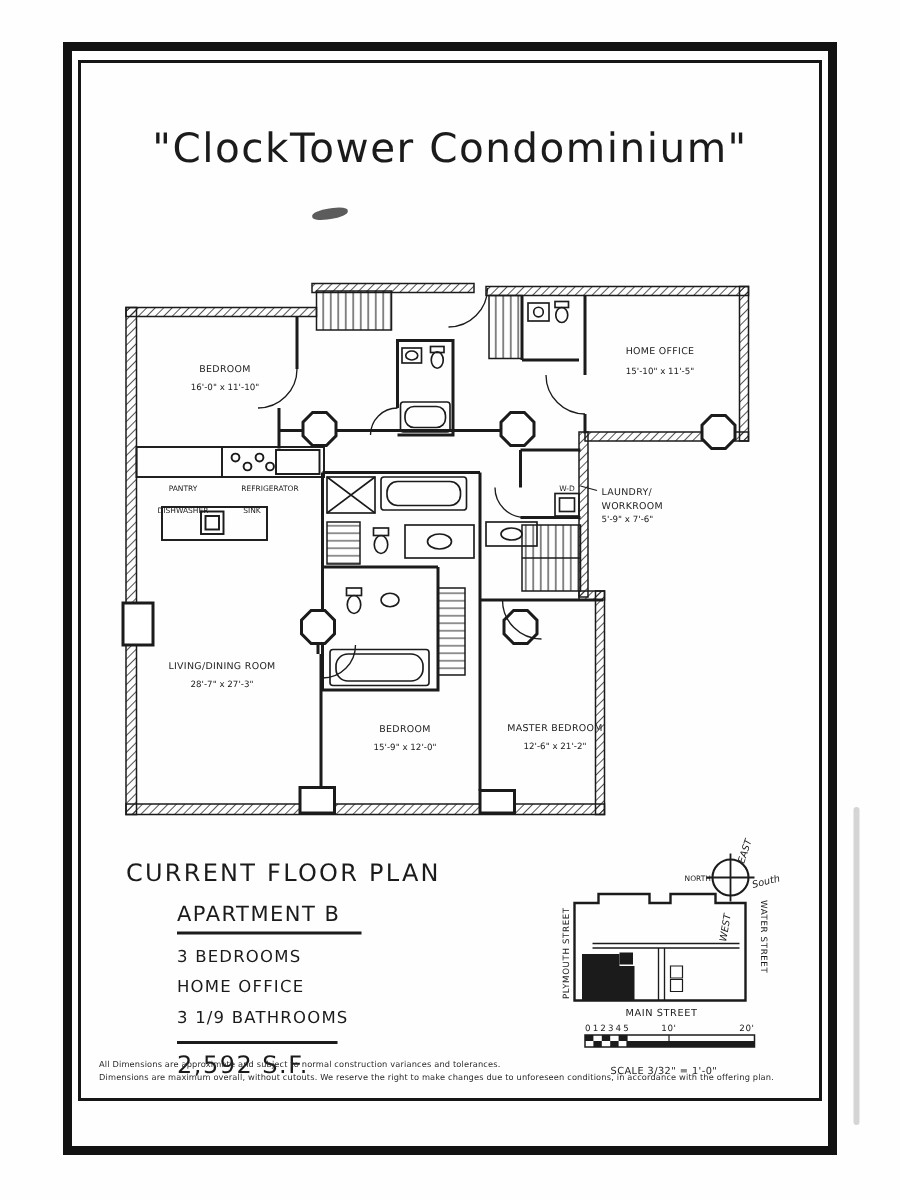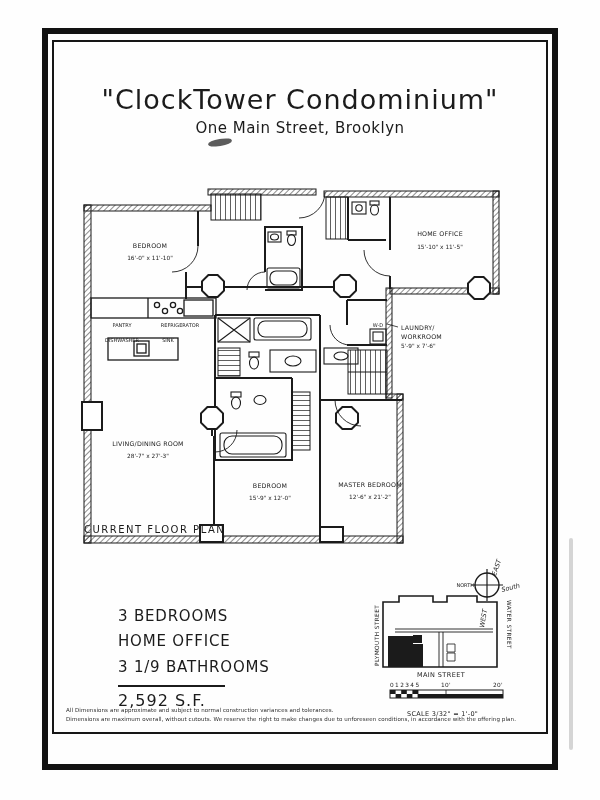--- a/index.html
+++ b/index.html
@@ -10,25 +10,25 @@
        box-sizing:border-box;border:6px solid #121212;}
   .frame-inner{position:absolute;left:52px;top:40px;width:496px;height:694px;
        box-sizing:border-box;border:2px solid #161616;}
   .title{position:absolute;top:84px;left:0;width:600px;text-align:center;
        font-size:27px;letter-spacing:1px;white-space:nowrap;}
   .subtitle{position:absolute;top:119px;left:0;width:600px;text-align:center;
        font-size:15px;letter-spacing:.5px;}
   .smudge{position:absolute;left:208px;top:139px;width:24px;height:7px;background:#333;
        border-radius:50% 40% 50% 40%;opacity:.8;transform:rotate(-8deg);}
   .plan{position:absolute;left:68px;top:178px;width:450px;height:375px;}
-  .caption{position:absolute;left:84px;top:524px;font-size:10px;letter-spacing:1.5px;}
+  .caption{position:absolute;left:84px;top:572px;font-size:16px;letter-spacing:1.5px;}
   .apt{position:absolute;left:118px;top:599px;}
   .apt-name{font-size:14px;letter-spacing:1px;border-bottom:2px solid #1b1b1b;
        padding:0 14px 3px 0;display:inline-block;}
-  .apt-feat{font-size:15px;letter-spacing:.8px;margin-top:7.5px;}
+  .apt-feat{font-size:11px;letter-spacing:.8px;margin-top:7.5px;}
   .apt-rule{width:107px;border-top:2px solid #1b1b1b;margin-top:9px;}
   .apt-area{font-size:16px;letter-spacing:1px;margin-top:4px;}
   .sitemap{position:absolute;left:355px;top:540px;width:200px;height:185px;overflow:visible;}
   .fineprint{position:absolute;font-size:5.5px;color:#2b2b2b;white-space:nowrap;letter-spacing:.1px;}
   .fp1{left:66px;top:707px;}
   .fp2{left:66px;top:716px;}
   .gray-streak{position:absolute;left:569px;top:538px;width:4px;height:212px;
        background:#bfbfbf;opacity:.65;border-radius:2px;}
   svg text{font-family:"DejaVu Sans",sans-serif;fill:#1b1b1b;}
   .rn{font-size:6.3px;letter-spacing:.2px;}
@@ -41,21 +41,20 @@
 </style>
 </head>
 <body>
 
 <div class="page">
 
   <div class="frame-outer"></div>
   <div class="frame-inner"></div>
 
   <div class="title">"ClockTower Condominium"</div>
-  <div class="subtitle">One Main Street, Brooklyn</div>
   <div class="smudge"></div>
 
   <svg class="plan" viewBox="0 0 450 375">
     <defs>
       <pattern id="hatch" width="4" height="4" patternUnits="userSpaceOnUse" patternTransform="rotate(45)">
         <line x1="0" y1="0" x2="0" y2="4" stroke="#1b1b1b" stroke-width="1"></line>
       </pattern>
       <pattern id="vt" width="5" height="60" patternUnits="userSpaceOnUse">
         <line x1="2.5" y1="0" x2="2.5" y2="60" stroke="#1b1b1b" stroke-width="0.7"></line>
       </pattern>
@@ -194,20 +193,21 @@
       <text class="kl mid" x="112" y="149">REFRIGERATOR</text>
       <text class="kl mid" x="54" y="164">DISHWASHER</text>
       <text class="kl mid" x="100" y="164">SINK</text>
       <text class="kl mid" x="310" y="149">W-D</text>
     </g>
   </svg>
 
   <div class="caption">CURRENT FLOOR PLAN</div>
 
   <div class="apt">
+    <div class="apt-name">APARTMENT B</div>
     <div class="apt-feat">3 BEDROOMS</div>
     <div class="apt-feat">HOME OFFICE</div>
     <div class="apt-feat">3 1/9 BATHROOMS</div>
     <div class="apt-rule"></div>
     <div class="apt-area">2,592  S.F.</div>
   </div>
 
   <svg class="sitemap" viewBox="0 0 200 185">
     <g stroke="#1b1b1b" fill="none">
       <path d="M28,62 H44 V56 H78 V62 H92 V56 H122 V62 H142 V127 H28 Z" stroke-width="1.6"></path>

